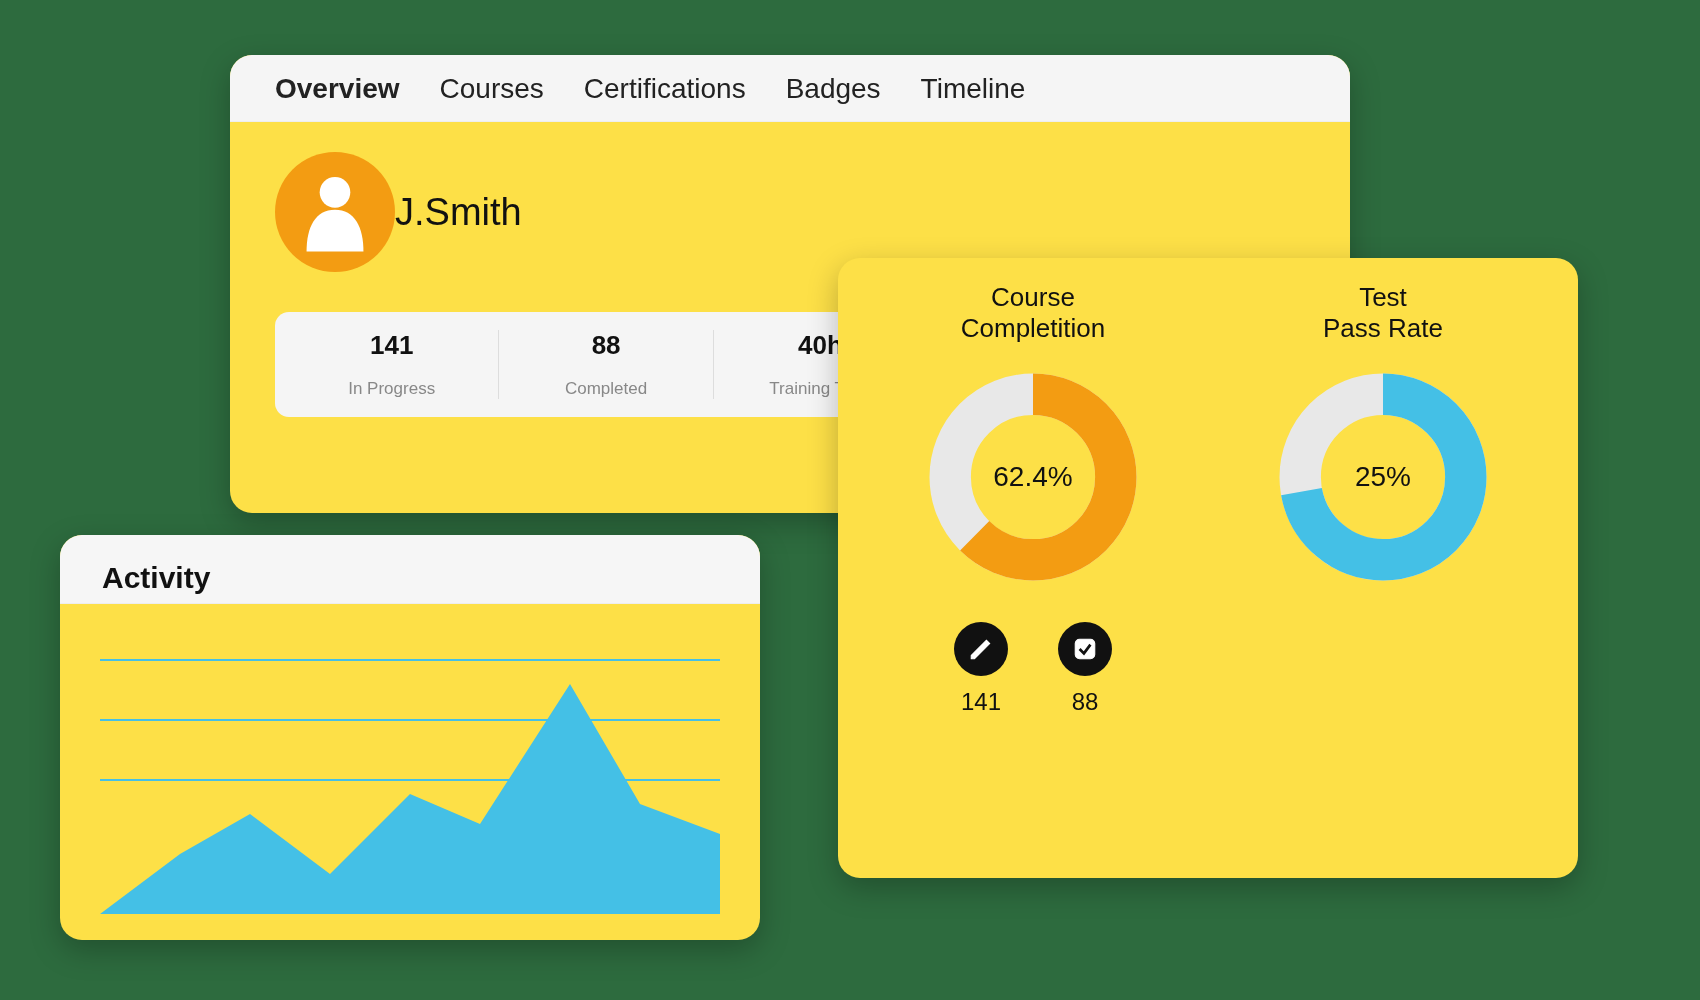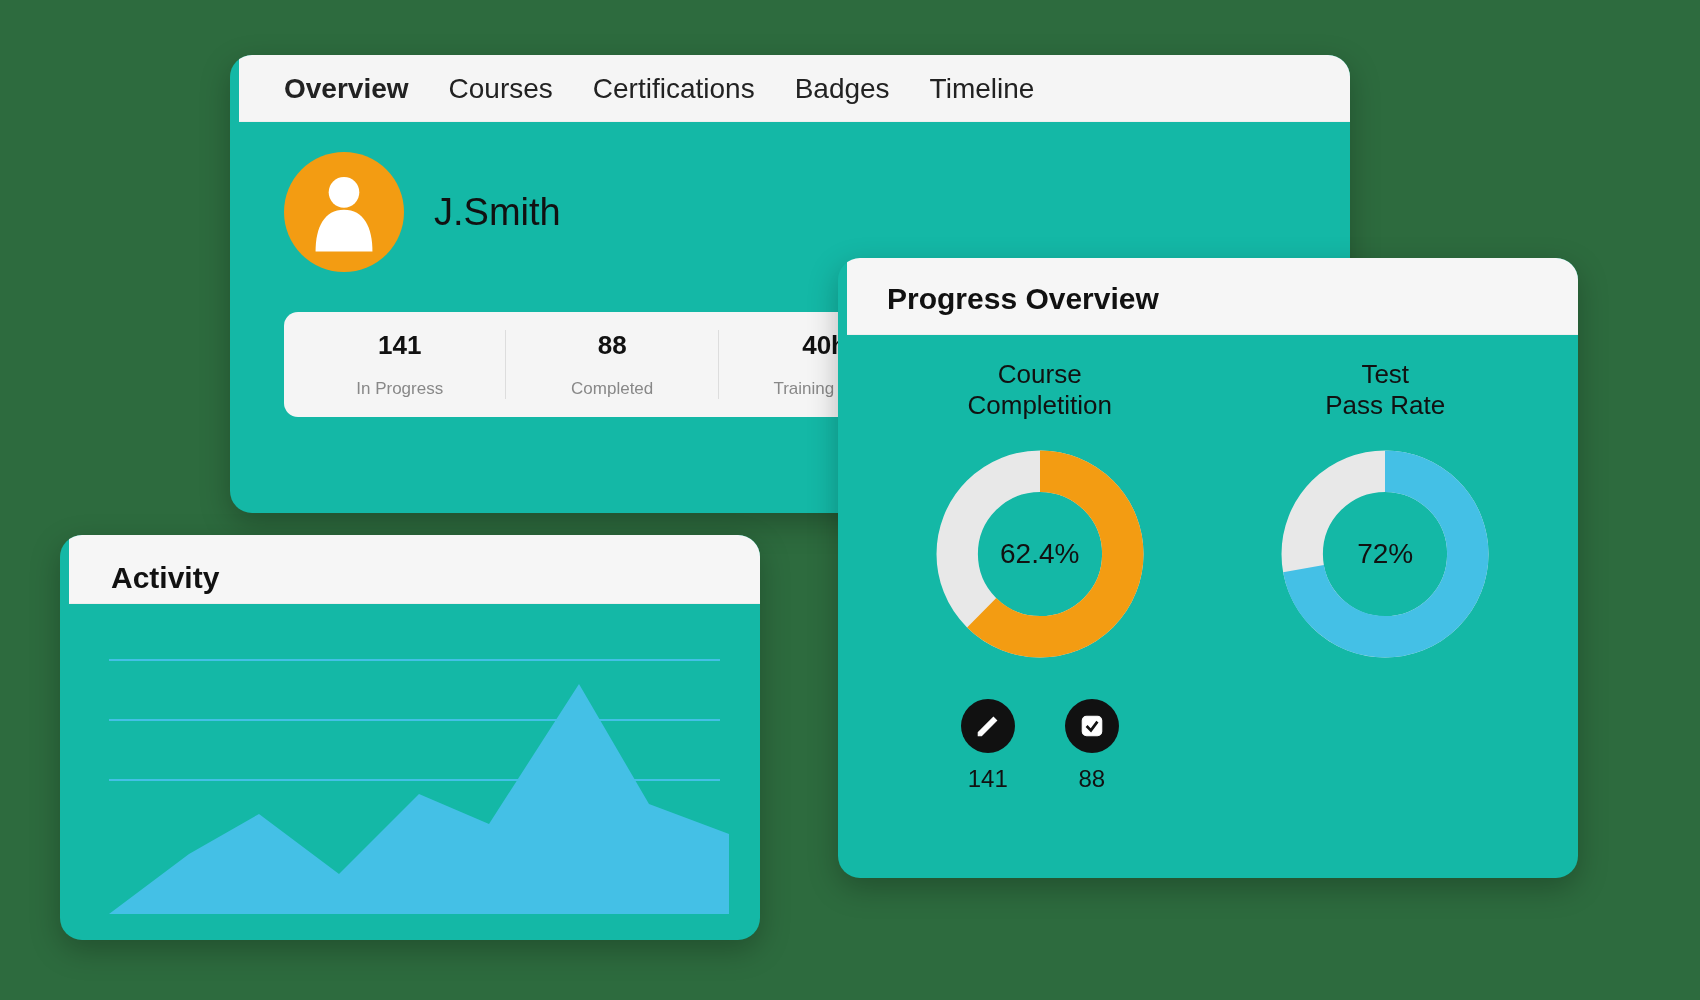--- a/index.html
+++ b/index.html
@@ -6,25 +6,24 @@
   body {
     width: 1700px;
     height: 1000px;
     background: #2d6b3e;
     font-family: -apple-system, BlinkMacSystemFont, "Segoe UI", Arial, sans-serif;
     position: relative;
     overflow: hidden;
   }
   .card {
     position: absolute;
-    background: #14b8a6;
+    background: #fde047;
     border-radius: 22px;
     box-shadow: 0 10px 30px rgba(0,0,0,0.25);
     overflow: hidden;
-    padding-left: 9px;
   }
   
   .main-card {
     left: 230px;
     top: 55px;
     width: 1120px;
     height: 458px;
   }
   .tabs {
     display: flex;
@@ -35,21 +34,20 @@
   }
   .tab {
     font-size: 28px;
     color: #222;
     cursor: pointer;
   }
   .tab.active { font-weight: 700; }
   .profile-row {
     display: flex;
     align-items: center;
-    gap: 30px;
     padding: 30px 45px 40px 45px;
   }
   .avatar {
     width: 120px;
     height: 120px;
     border-radius: 50%;
     background: #f39c12;
     display: flex;
     align-items: center;
     justify-content: center;
@@ -212,23 +210,20 @@
     <div class="grid-line" style="top:55px"></div>
     <div class="grid-line" style="top:115px"></div>
     <div class="grid-line" style="top:175px"></div>
     <svg class="area-chart" viewBox="0 0 620 260" preserveAspectRatio="none">
       <path d="M0 260 L0 260 L80 200 L150 160 L230 220 L310 140 L380 170 L470 30 L540 150 L620 180 L620 260 Z" fill="#44c0e6"></path>
     </svg>
   </div>
 </div>
 
 <div class="card progress-card">
-  <div class="progress-header">
-    <div class="progress-title">Progress Overview</div>
-  </div>
   <div class="progress-body">
     <div class="donut-col">
       <div class="donut-title">Course
 Completition</div>
       <div class="donut-wrap">
         <svg viewBox="0 0 100 100">
           <circle cx="50" cy="50" r="36" fill="none" stroke="#e8e8e8" stroke-width="18"></circle>
           <circle cx="50" cy="50" r="36" fill="none" stroke="#f39c12" stroke-width="18" stroke-dasharray="141 226" stroke-dashoffset="0"></circle>
         </svg>
         <div class="donut-center">62.4%</div>
@@ -254,17 +249,17 @@
       </div>
     </div>
     <div class="donut-col">
       <div class="donut-title">Test
 Pass Rate</div>
       <div class="donut-wrap">
         <svg viewBox="0 0 100 100">
           <circle cx="50" cy="50" r="36" fill="none" stroke="#e8e8e8" stroke-width="18"></circle>
           <circle cx="50" cy="50" r="36" fill="none" stroke="#44c0e6" stroke-width="18" stroke-dasharray="163 226" stroke-dashoffset="0"></circle>
         </svg>
-        <div class="donut-center">72%</div>
+        <div class="donut-center">25%</div>
       </div>
     </div>
   </div>
 </div>
 
 </body></html>

